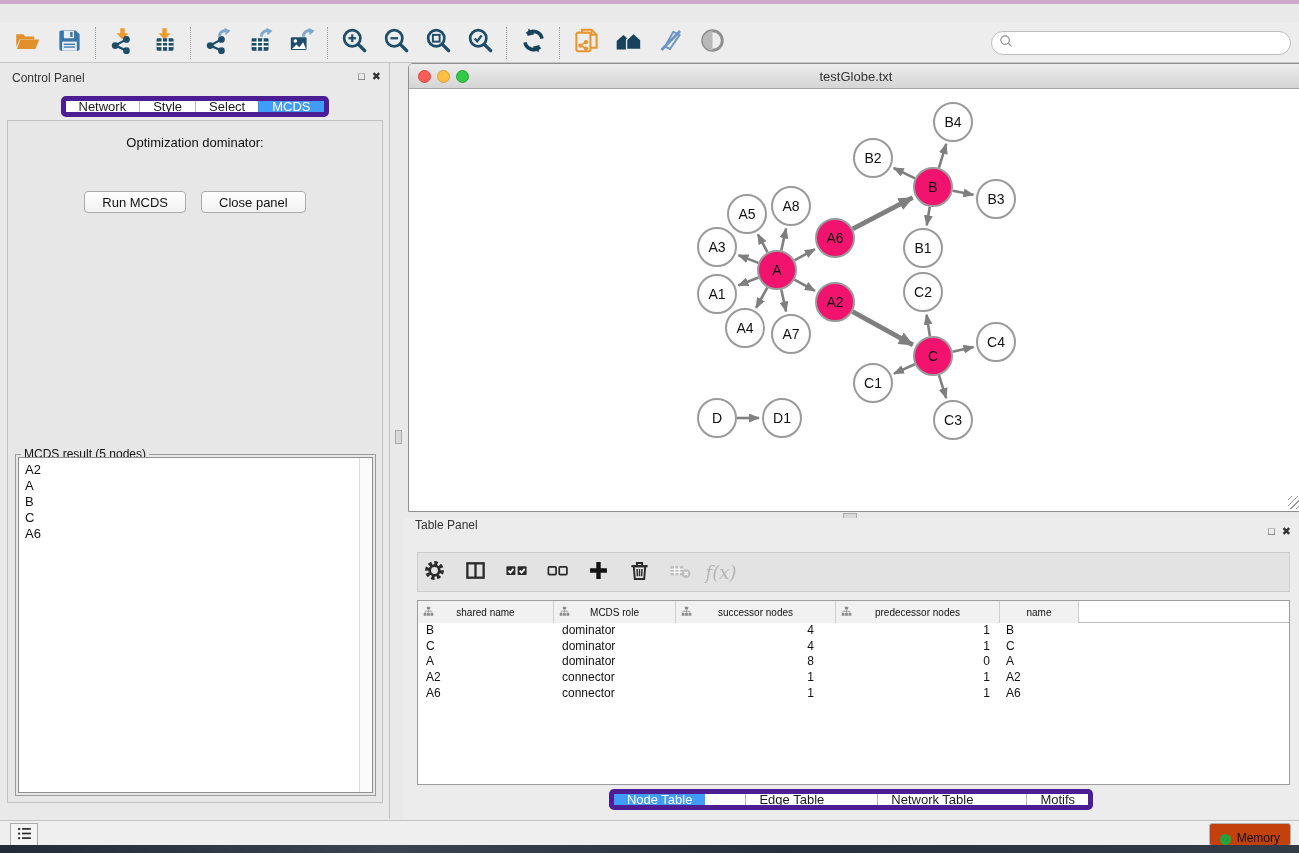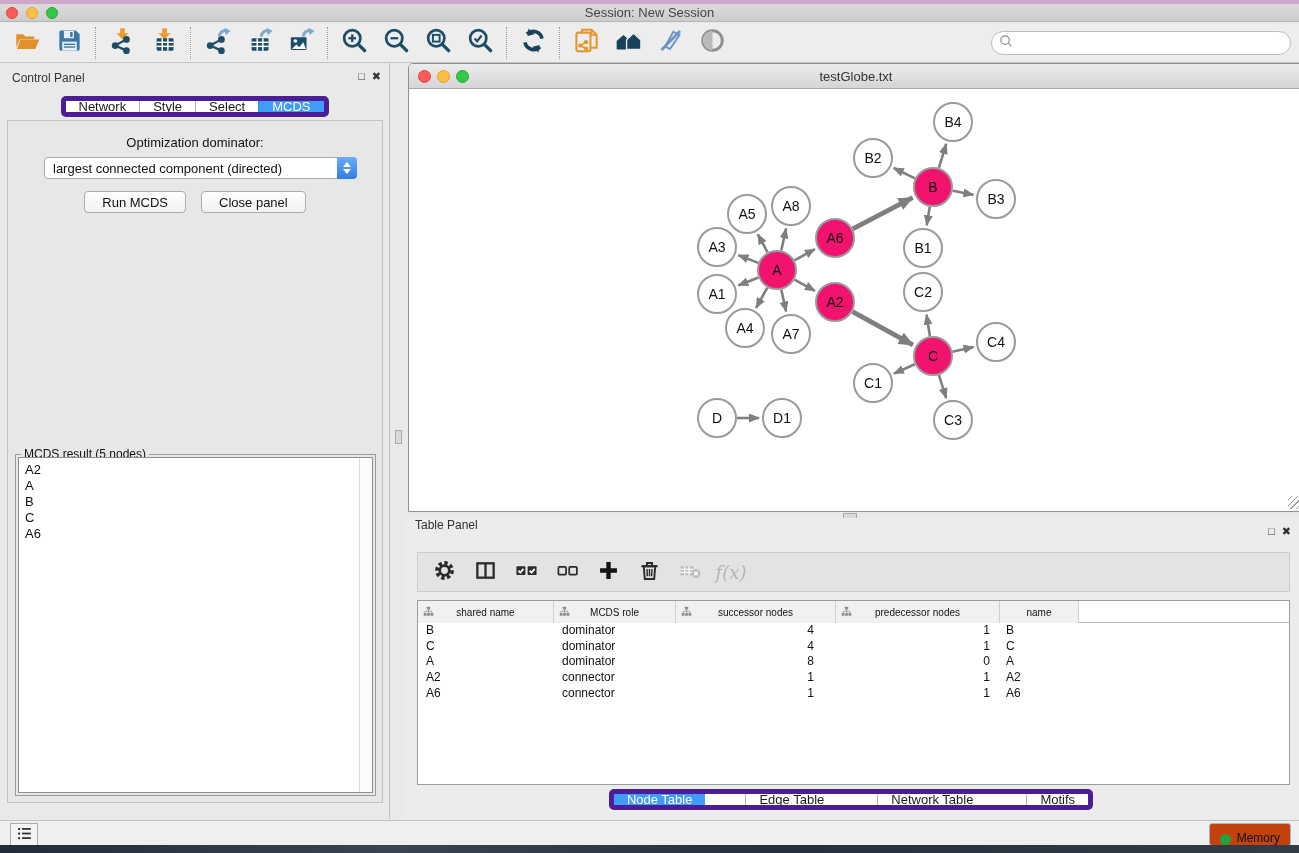--- a/index.html
+++ b/index.html
@@ -79,21 +79,21 @@
   .split-handle-v { position:absolute; left:395px; top:430px; width:7px; height:14px;
                     background:#d9d9d9; border:1px solid #ababab; }
   .split-handle-h { position:absolute; left:843px; top:513px; width:14px; height:6px;
                     background:#d9d9d9; border:1px solid #ababab; }
 
   .graph-node-label { font-size:14px; fill:#111; text-anchor:middle; }
 
   
   .table-panel { position:absolute; left:403px; top:518px; width:896px; height:301px; background:#ececec; }
   .tp-toolbar { position:absolute; left:14px; top:34px; width:873px; height:40px; background:#e3e3e3;
-                border:1px solid #cdcdcd; display:flex; align-items:center; gap:15px; padding-left:13px; }
+                border:1px solid #cdcdcd; display:flex; align-items:center; gap:15px; padding-left:3px; }
   .tp-btn { width:26px; height:26px; display:flex; align-items:center; justify-content:center; }
   .fx-label { font-family:"DejaVu Serif","Liberation Serif",serif; font-style:italic; font-size:18px; color:#b5b5b5; }
 
   .data-table { position:absolute; left:14px; top:82px; width:873px; height:185px; background:#fff;
                 border:1px solid #9c9c9c; overflow:hidden; }
   .dt-header { position:relative; height:22px; border-bottom:1px solid #bcbcbc; background:#fff; }
   .dt-hcell { position:absolute; top:0; height:22px; background:#f1f1f1; border-right:1px solid #cfcfcf;
               display:flex; align-items:center; justify-content:center; font-size:10px; color:#111; }
   .dt-hcell .hicon { position:absolute; left:5px; top:5px; }
   .dt-row { position:relative; height:15.7px; }
@@ -114,28 +114,20 @@
   .wallpaper-bottom { position:absolute; left:0; top:845px; width:100%; height:8px;
                       background:linear-gradient(90deg,#222c38,#3a4450 30%,#25303c 60%,#323c47); }
 </style>
 </head>
 <body>
 
 <div class="app">
 
   <div class="wallpaper-top"></div>
 
-  <div class="titlebar">
-    <div class="tl-dots">
-      <div class="dot red"></div>
-      <div class="dot yellow"></div>
-      <div class="dot green"></div>
-    </div>
-    <div class="title">Session: New Session</div>
-  </div>
 
   <div class="toolbar">
     <div id="main-toolbar-groups" style="display:flex;align-items:center;">
         <div class="tool-group">
           <div class="tool-btn">
             <span><svg width="27" height="27" viewBox="0 0 24 24">
                 <path d="M2 6.5h6.2l1.8 2h8v2.3H5.2L2 18z" fill="#E2902B"></path>
                 <path d="M5.6 11.2h16.9L19 19.6H2.6z" fill="#E2902B"></path>
               </svg></span>
           </div>
@@ -320,27 +312,20 @@
       <span style="font-weight:bold;">✖</span>
     </div>
     <div class="seg-tabs" id="cp-tabs">
         <div class="seg-tab">Network</div>
         <div class="seg-tab">Style</div>
         <div class="seg-tab">Select</div>
         <div class="seg-tab active">MCDS</div>
       </div>
     <div class="cp-content">
       <div class="opt-label">Optimization dominator:</div>
-      <div class="dropdown">
-        <div class="dd-text">largest connected component (directed)</div>
-        <div class="dd-stepper">
-          <div class="tri-up"></div>
-            <div class="tri-down"></div>
-        </div>
-      </div>
       <div class="btn-row">
         <div class="mac-btn">Run MCDS</div>
         <div class="mac-btn">Close panel</div>
       </div>
       <div class="result-box">
         <div class="result-title">MCDS result (5 nodes)</div>
         <div class="result-inner">
           <div class="result-list" id="result-list">
               <div>A2</div>
               <div>A</div>

